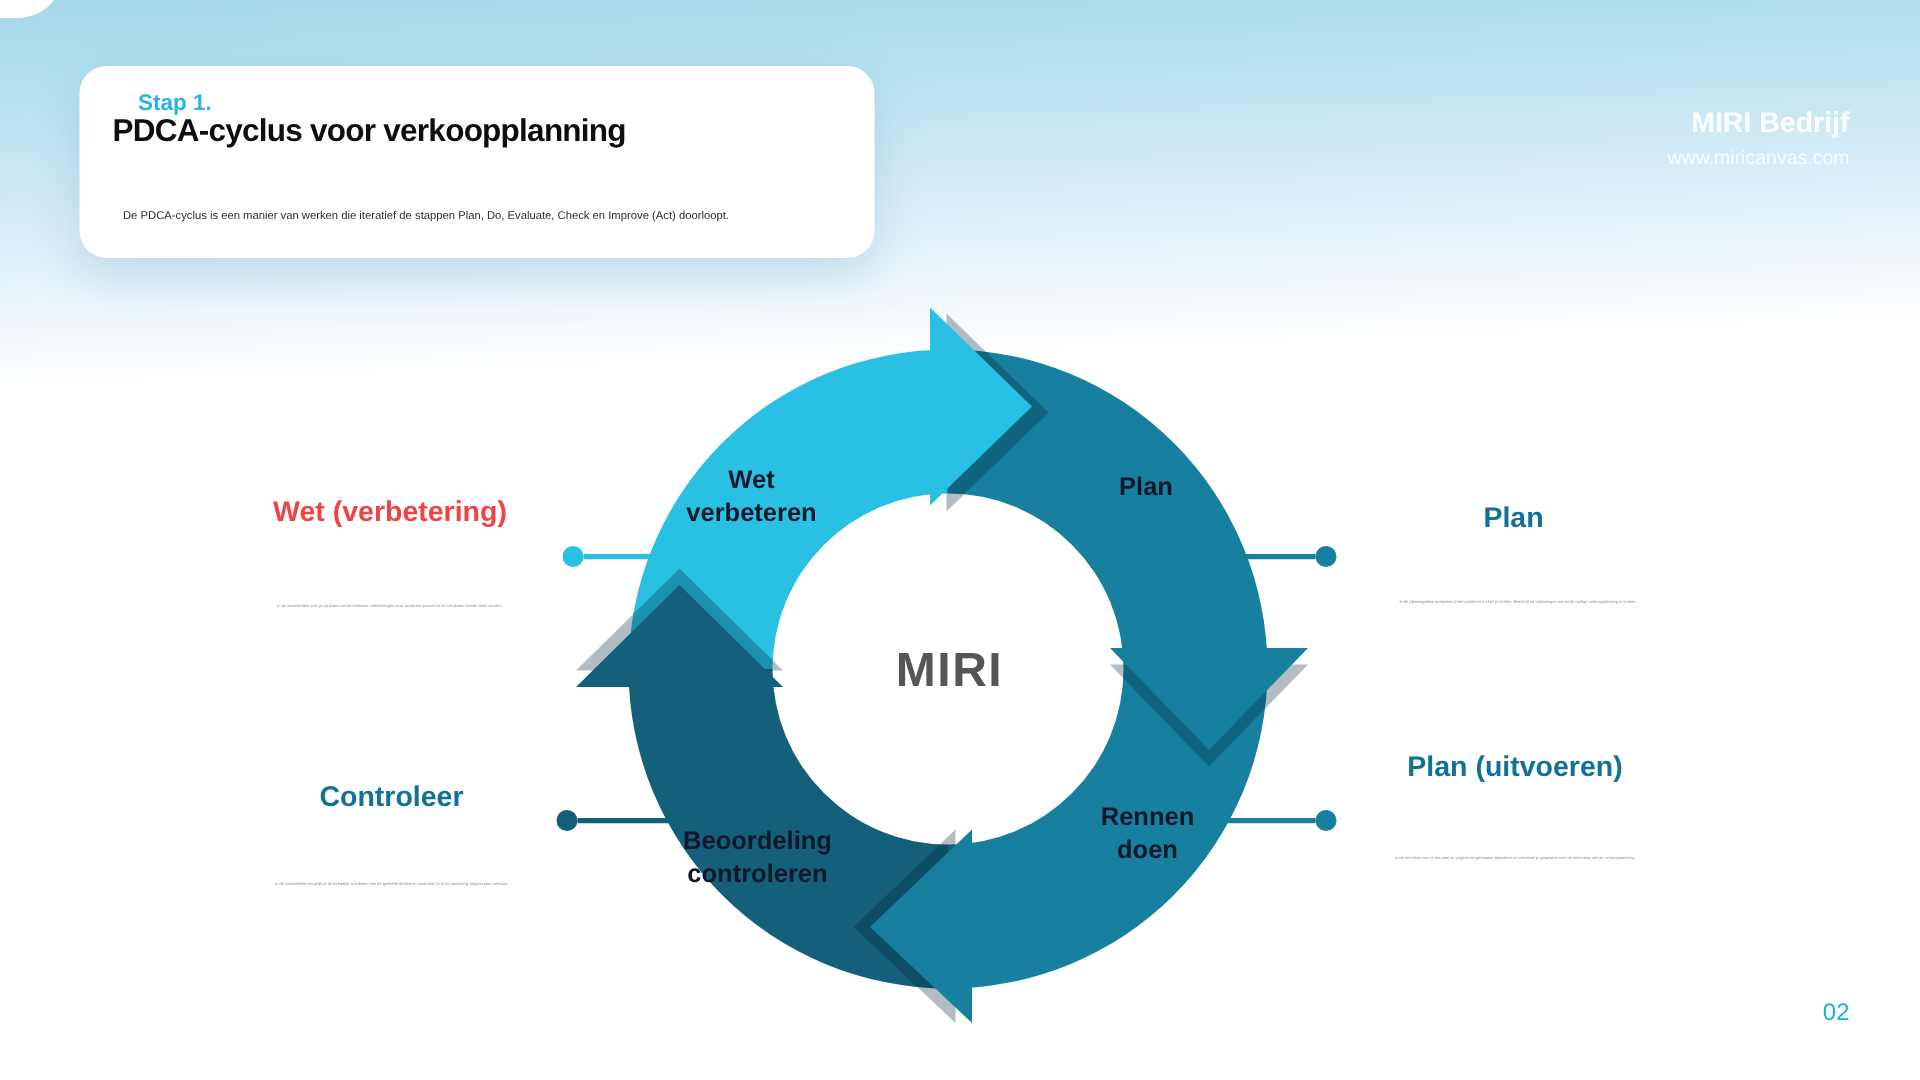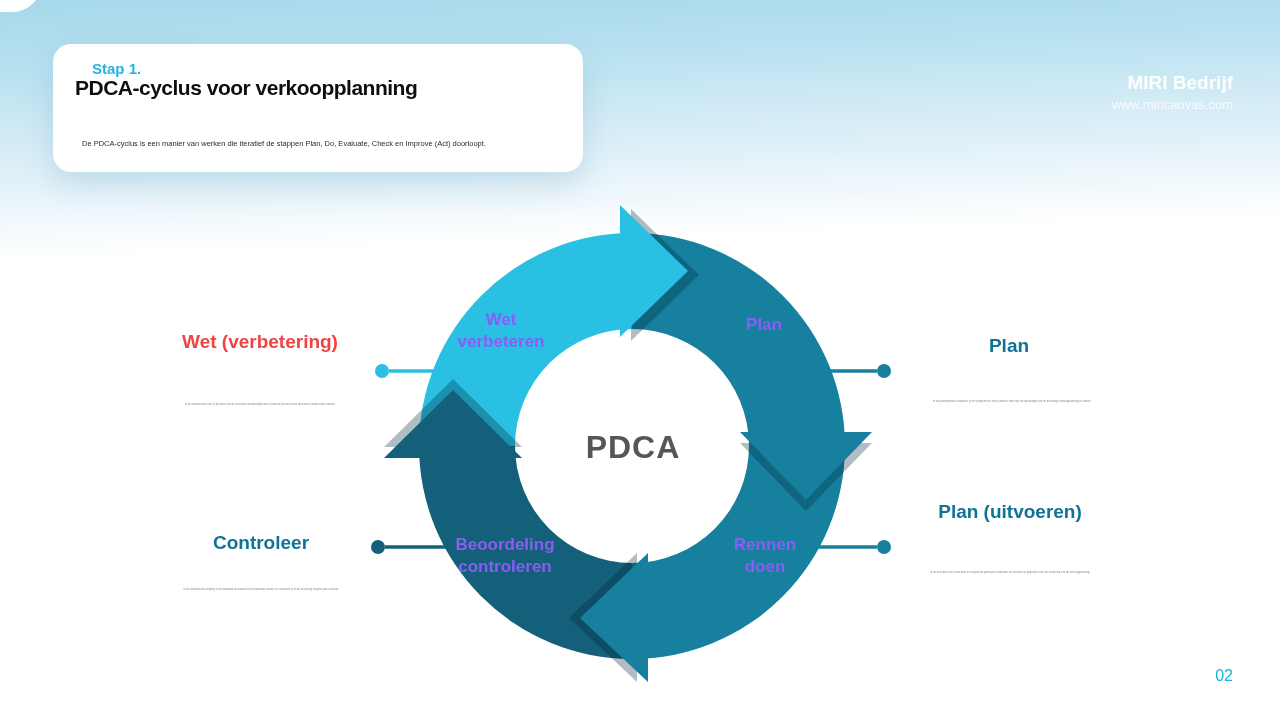--- a/index.html
+++ b/index.html
@@ -27,21 +27,21 @@
   .brand-url{font-size:13px;color:rgba(255,255,255,.85);margin-top:3px;}
 
   
   .side-title{transform:translate(-50%,-50%);font-size:19px;font-weight:800;white-space:nowrap;}
   .side-title.cyan{color:#ef4444;}
   .side-title.teal{color:#0f7296;}
   .fine-print{width:440px;font-size:7px;line-height:8px;color:#8a8a8a;text-align:center;
     transform:scale(0.38);transform-origin:center top;white-space:nowrap;overflow:hidden;}
 
   
-  .seg-label{transform:translate(-50%,-50%);color:#8b5cf6;font-size:17px;font-weight:800;
+  .seg-label{transform:translate(-50%,-50%);color:#0f172a;font-size:17px;font-weight:800;
     text-align:center;line-height:22px;white-space:pre-line;}
   .pdca-label{transform:translate(-50%,-50%);color:#55565a;font-size:32px;font-weight:800;letter-spacing:1px;}
 
   .page-number{right:47px;top:667px;font-size:16px;font-weight:400;color:#12b3dd;}
 
   svg.diagram{left:0;top:0;width:1280px;height:720px;pointer-events:none;}
 </style>
 </head>
 <body>
 
@@ -90,28 +90,28 @@
     <line x1="818" y1="547" x2="877" y2="547" stroke-width="3.5" stroke="#16809e"></line>
     <circle cx="884" cy="547" r="7" fill="#16809e"></circle>
   </g>
 </svg>
 
 <div class="abs seg-label" style="left:501px;top:331px;">Wet
 verbeteren</div>
 <div class="abs seg-label" style="left:764px;top:325px;">Plan</div>
 <div class="abs seg-label" style="left:765px;top:556px;">Rennen
 doen</div>
-<div class="abs seg-label" style="left:505px;top:556px;">Beoordeling
+<div class="abs seg-label" style="left:505px;top:572px;">Beoordeling
 controleren</div>
-<div class="abs pdca-label" style="left:633px;top:447px;">PDCA</div>
+<div class="abs pdca-label" style="left:633px;top:447px;">MIRI</div>
 
 <div class="abs side-title cyan" style="left:260px;top:342px;">Wet (verbetering)</div>
 <div class="abs fine-print" style="left:40px;top:403px;">In de verbeterfase voer je op basis van de evaluatie verbeteringen door, zodat het proces en de resultaten steeds beter worden.</div>
 
-<div class="abs side-title teal" style="left:261px;top:543px;">Controleer</div>
+<div class="abs side-title teal" style="left:261px;top:532px;">Controleer</div>
 <div class="abs fine-print" style="left:41px;top:588px;">In de controlefase vergelijk je de behaalde resultaten met de gestelde doelen en controleer je of de uitvoering volgens plan verloopt.</div>
 
 <div class="abs side-title teal" style="left:1009px;top:346px;">Plan</div>
 <div class="abs fine-print" style="left:792px;top:400px;">In de planningsfase analyseer je het probleem en stel je doelen. Beschrijf de oplossingen om tot de nodige verkoopplanning te komen.</div>
 
 <div class="abs side-title teal" style="left:1010px;top:512px;">Plan (uitvoeren)</div>
 <div class="abs fine-print" style="left:790px;top:571px;">In de doe-fase voer je het plan uit volgens de gemaakte afspraken en verzamel je gegevens over de uitvoering van de verkoopplanning.</div>
 
 <div class="abs page-number">02</div>
 

